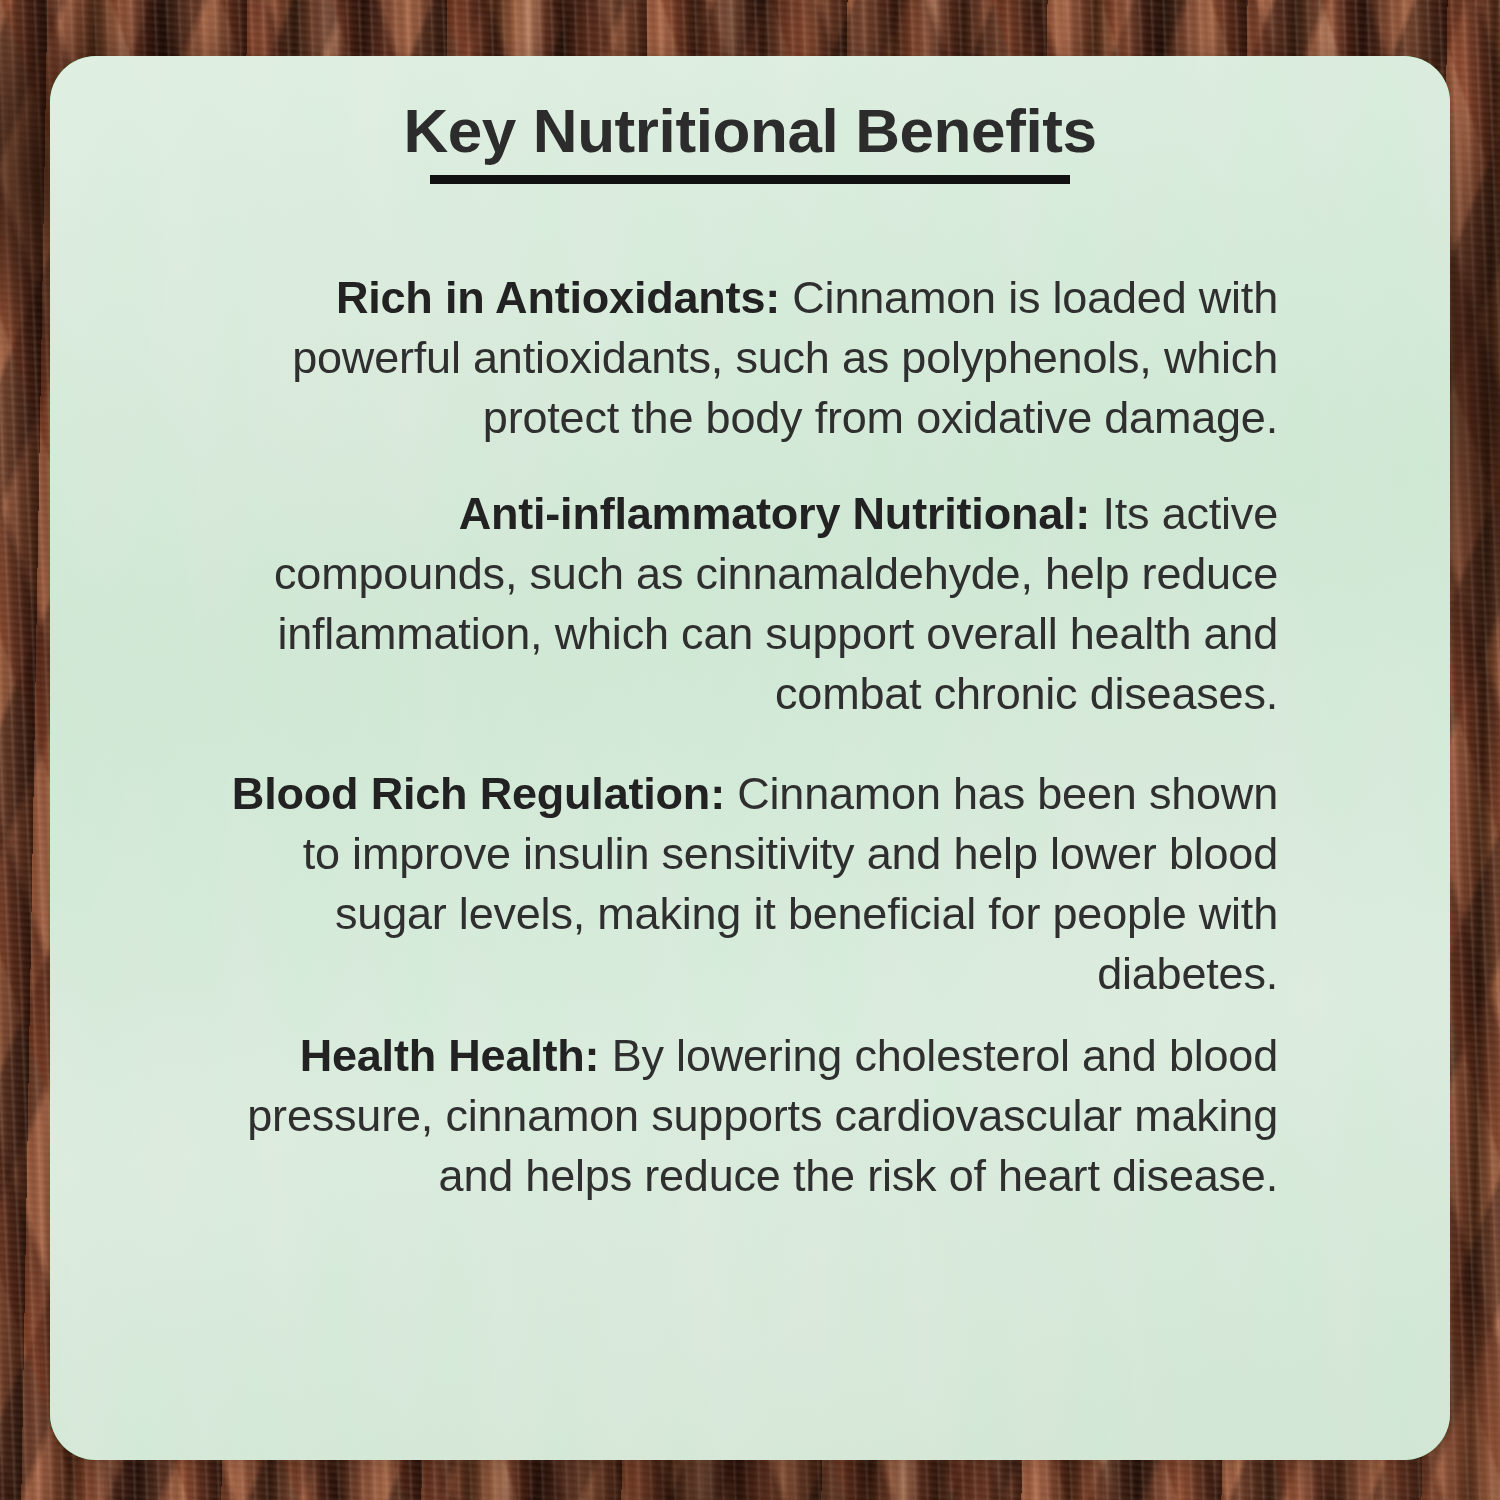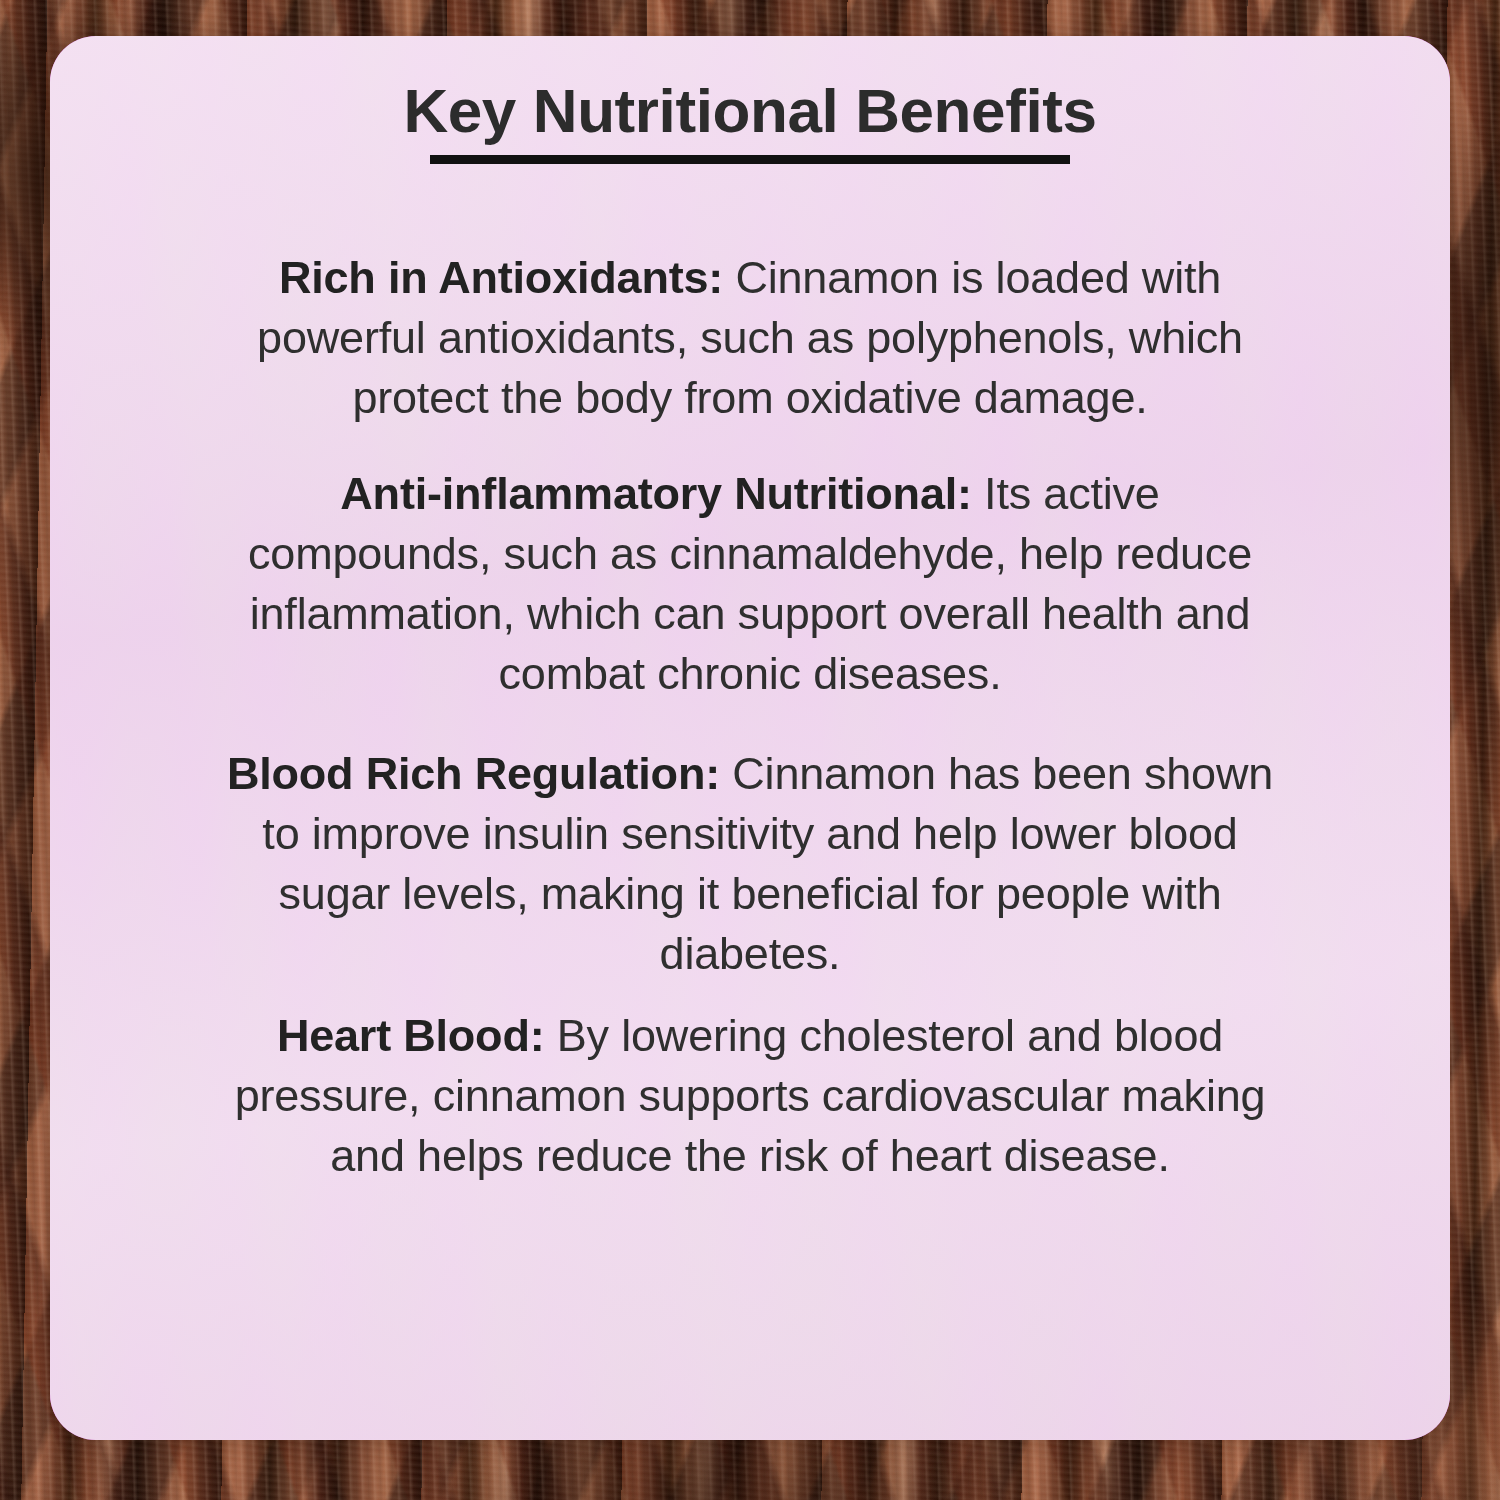--- a/index.html
+++ b/index.html
@@ -85,26 +85,26 @@
 
   .bg-vignette {
     background: radial-gradient(ellipse 110% 105% at 50% 45%,
                 rgba(0,0,0,0) 52%, rgba(20,8,2,0.42) 100%);
   }
 
   
   #card {
     position: absolute;
     left: 50px;
-    top: 36px;
+    top: 56px;
     width: 1400px;
     height: 1404px;
     border-radius: 46px;
     overflow: hidden;
-    background: #d946ef;
+    background: #22c55e;
     box-shadow: 0 2px 22px rgba(30,12,4,0.22);
   }
 
   
   #card-texture {
     position: absolute;
     inset: 0;
     background-image:
       repeating-linear-gradient(84deg,
         rgba(182,170,162,0.00) 0px, rgba(182,170,162,0.16) 40px,
@@ -161,21 +161,21 @@
   }
 
   
   #benefits-list {
     margin: 0;
     padding: 0;
     list-style: none;
   }
 
   .benefit-item {
-    text-align: center;
+    text-align: right;
     color: #2f2f2f;
     font-size: 45px;
     line-height: 60px;
     letter-spacing: -0.2px;
     padding: 0 172px;
   }
 
   .benefit-item .benefit-term {
     font-weight: bold;
     color: #222222;
@@ -218,19 +218,19 @@
 
       <li class="benefit-item" id="benefit-1">
         <span class="benefit-term">Anti-inflammatory Nutritional:</span><span class="benefit-body"> Its active compounds, such as cinnamaldehyde, help reduce inflammation, which can support overall health and combat chronic diseases.</span>
       </li>
 
       <li class="benefit-item" id="benefit-2">
         <span class="benefit-term">Blood Rich Regulation:</span><span class="benefit-body"> Cinnamon has been shown to improve insulin sensitivity and help lower blood sugar levels, making it beneficial for people with diabetes.</span>
       </li>
 
       <li class="benefit-item" id="benefit-3">
-        <span class="benefit-term">Heart Blood:</span><span class="benefit-body"> By lowering cholesterol and blood pressure, cinnamon supports cardiovascular making and helps reduce the risk of heart disease.</span>
+        <span class="benefit-term">Health Health:</span><span class="benefit-body"> By lowering cholesterol and blood pressure, cinnamon supports cardiovascular making and helps reduce the risk of heart disease.</span>
       </li>
 
     </ul>
 
   </div>
 </div>
 
 </body></html>

